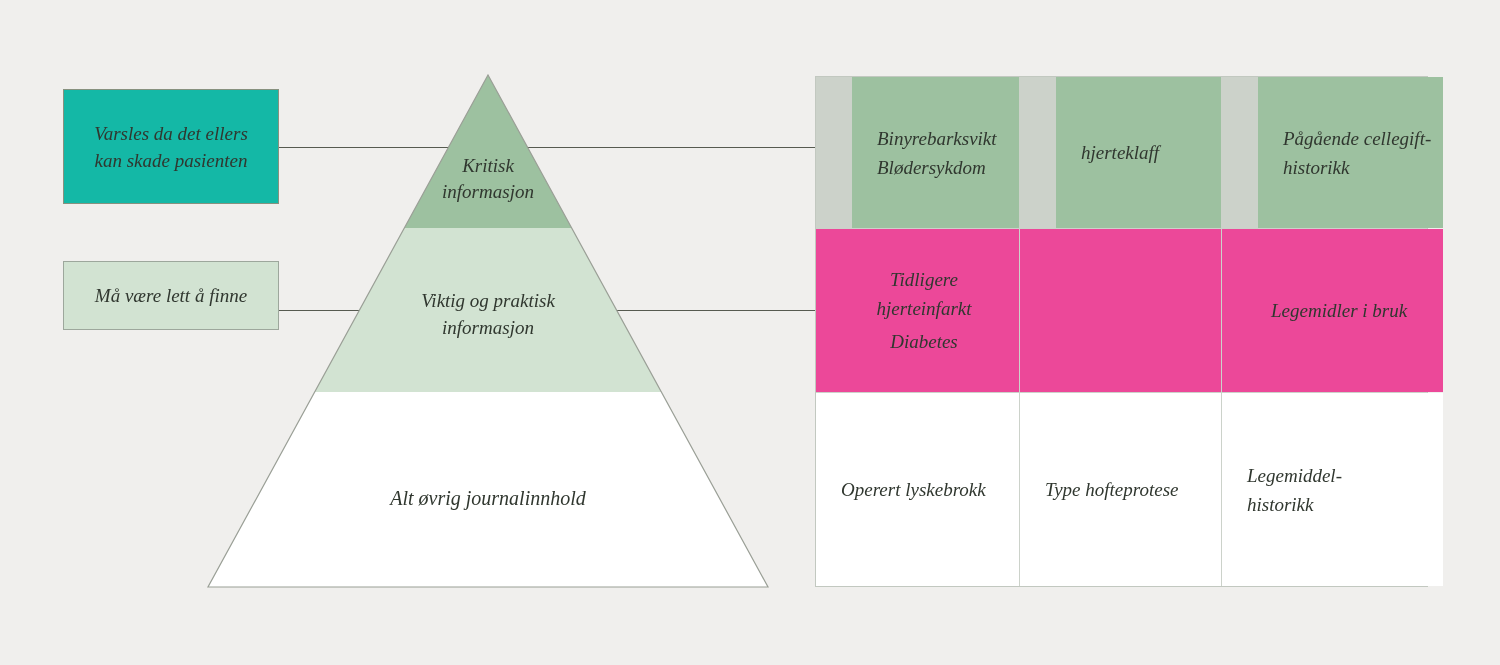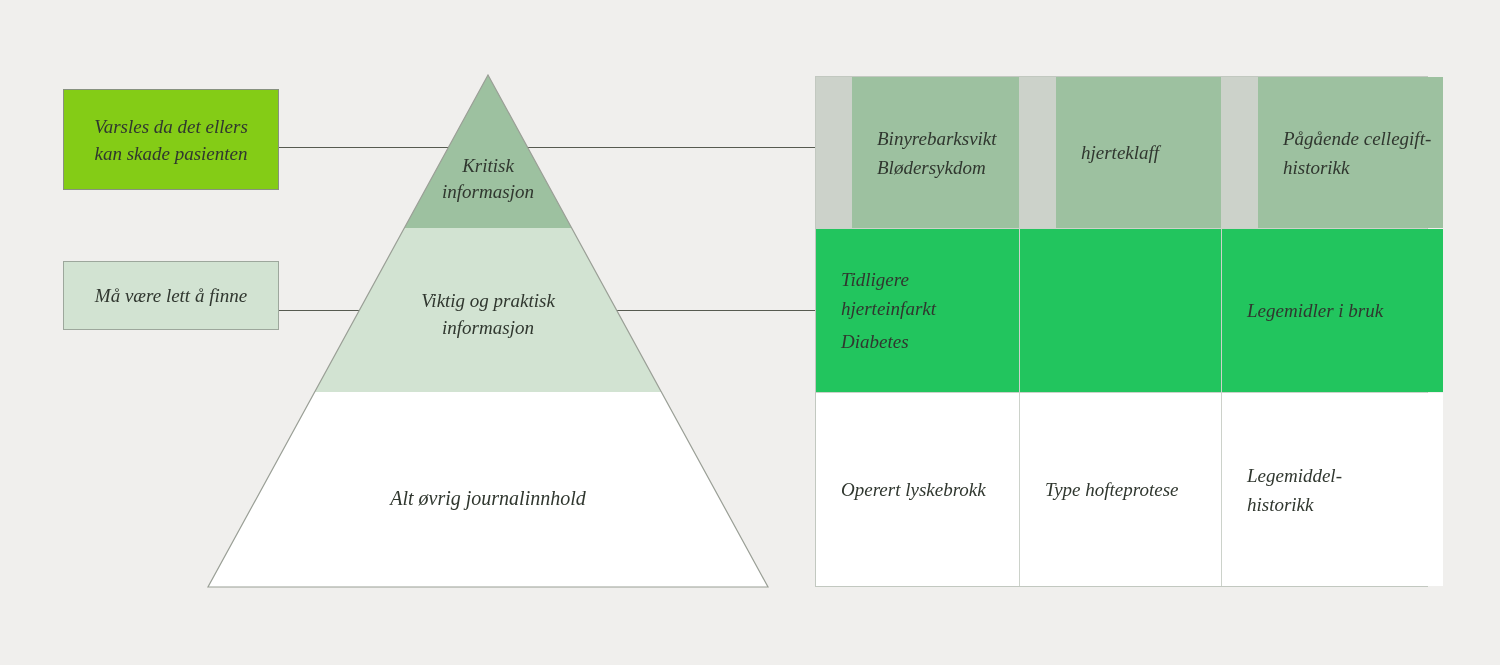--- a/index.html
+++ b/index.html
@@ -17,21 +17,21 @@
   
   .note-box {
     position: absolute;
     left: 63px; width: 216px;
     display: flex; align-items: center; justify-content: center;
     text-align: center;
     font-size: 19px; line-height: 27px;
     padding: 0 16px; box-sizing: border-box;
     z-index: 3;
   }
-  .note-dark  { top: 89px;  height: 101px; background: #84cc16; border: 1px solid #87917f; }
+  .note-dark  { top: 89px;  height: 115px; background: #14b8a6; border: 1px solid #87917f; }
   .note-light { top: 261px; height: 69px;  background: #d2e3d2; border: 1px solid #9da79c; }
 
   
   .connector {
     position: absolute;
     left: 278px; width: 537px; height: 1px;
     background: #565a50;
     z-index: 1;
   }
   .connector-1 { top: 147px; }
@@ -58,21 +58,21 @@
     grid-template-rows: 151px 163px 1fr;
     gap: 1px;
     z-index: 2;
   }
   .cell {
     display: flex; flex-direction: column; justify-content: center;
     padding: 0 12px 0 25px;
     font-size: 19px; line-height: 29px;
   }
   .cell.dark  { background: #9dc1a0; margin-left: 36px; }
-  .cell.light { background: #22c55e; }
+  .cell.light { background: #ec4899; text-align: center; }
   .cell.white { background: #ffffff; }
   .cell .ln { white-space: nowrap; }
   .cell .ln.gap-top { margin-top: 4px; font-style: italic; }
 </style>
 </head>
 <body>
 
 <div class="canvas">
 
   <div class="note-box note-dark">

